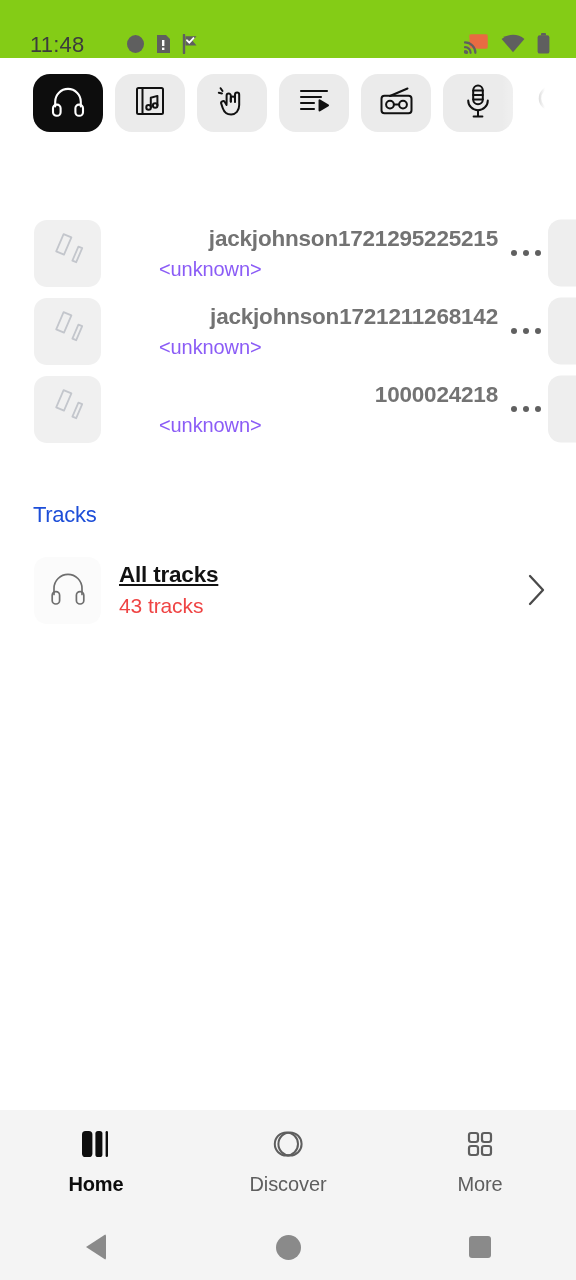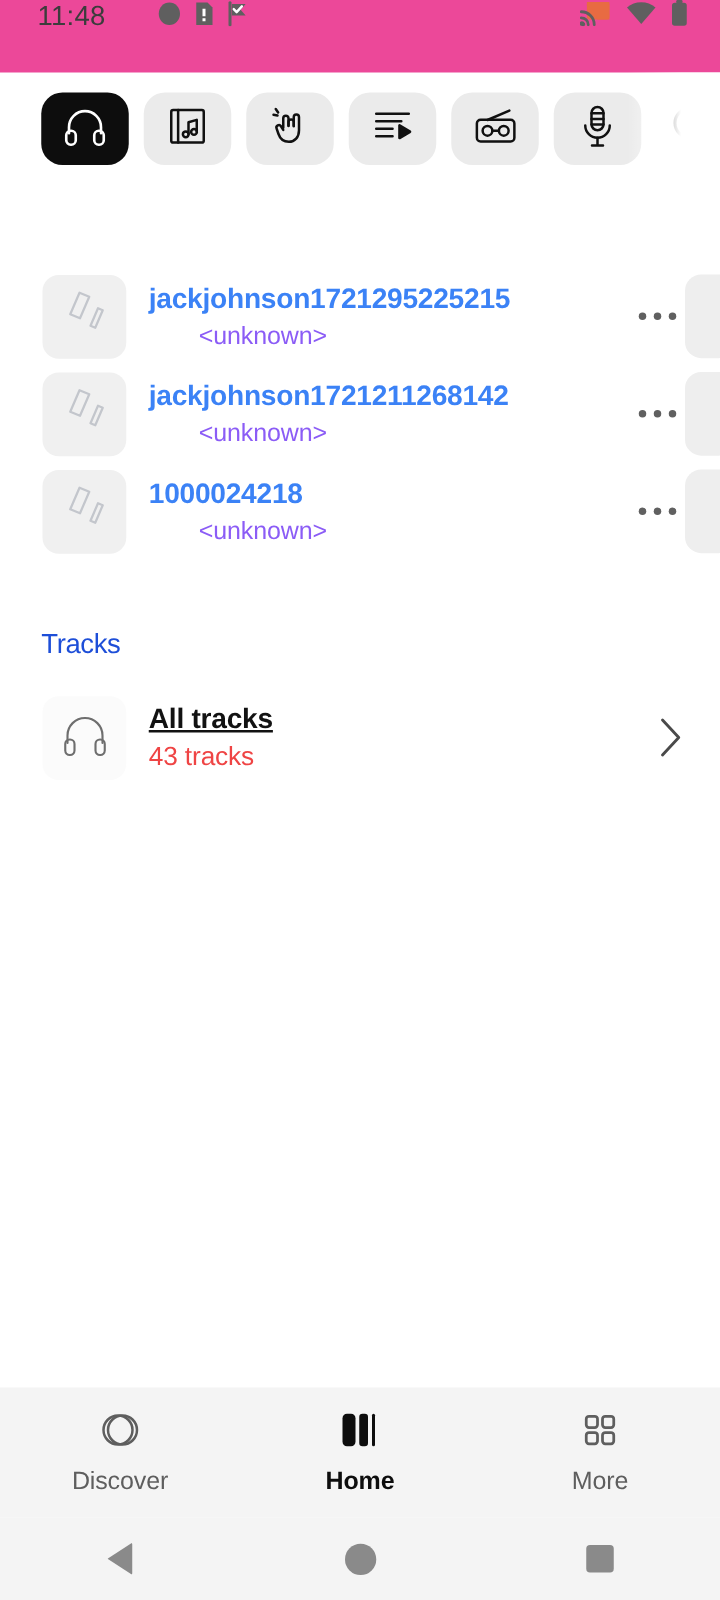--- a/index.html
+++ b/index.html
@@ -12,23 +12,23 @@
   #screen {
     position: relative;
     width: 576px; height: 1280px;
     background: #ffffff;
     display: flex; flex-direction: column;
   }
 
   
   .statusbar {
     height: 58px; flex: 0 0 58px;
-    display: flex; align-items: flex-start;
+    display: flex; align-items: flex-end;
     padding: 0 26px 0 30px;
-    background: #ec4899;
+    background: #84cc16;
     gap: 28px;
   }
   .status-clock {
     font-size: 22px; color: #3c3c3c; letter-spacing: 0.2px;
     font-family: "Liberation Sans", sans-serif;
   }
   .status-left-icons { display: flex; align-items: center; gap: 11px; margin-left: 14px; }
   .status-right { margin-left: auto; display: flex; align-items: center; gap: 12px; }
 
   
@@ -67,23 +67,24 @@
   }
   .thumb {
     flex: 0 0 auto;
     width: 67px; height: 67px;
     border-radius: 13px;
     background: #f0f0f0;
     display: flex; align-items: center; justify-content: center;
   }
   .album-text { margin-left: 18px; min-width: 0; flex: 1 1 auto; }
   .album-title {
-    font-size: 22.5px; font-weight: 700; color: #3b82f6;
+    font-size: 22.5px; font-weight: 700; color: #737373;
     letter-spacing: -0.2px; line-height: 1.2;
     white-space: nowrap;
+    text-align: right;
   }
   .album-sub {
     font-size: 20px; color: #8b5cf6; letter-spacing: -0.1px;
     margin-top: 5px; line-height: 1.2; white-space: nowrap; margin-left: 40px;
   }
   .row-more {
     flex: 0 0 auto;
     width: 56px; display: flex; align-items: center; justify-content: center;
     margin-right: 22px;
   }
@@ -376,39 +377,39 @@
         <svg width="22" height="34" viewBox="0 0 22 34" fill="none" stroke="#4a4a4a" stroke-width="2.3" stroke-linecap="round" stroke-linejoin="round">
           <path d="M4 3 17 17 4 31"></path>
         </svg>
       </div>
     </div>
 
   </div>
 
   <div class="bottomnav">
 
-    <div class="navitem">
-      <span>
-        <svg width="34" height="32" viewBox="0 0 34 32" fill="none" stroke="#5e5e5e" stroke-width="2">
-          <circle cx="15.4" cy="16" r="11.6"></circle>
-          <circle cx="19" cy="16" r="11.6"></circle>
-        </svg>
-      </span>
-      <span class="navlabel">Discover</span>
-    </div>
-
     <div class="navitem active">
       <span>
         <svg width="34" height="32" viewBox="0 0 34 32">
           <rect x="3" y="3" width="10.4" height="26" rx="3.6" fill="#0d0d0d"></rect>
           <rect x="16.4" y="3" width="7" height="26" rx="2.6" fill="#0d0d0d"></rect>
           <rect x="26.6" y="3" width="2.4" height="26" rx="1.2" fill="#0d0d0d"></rect>
         </svg>
       </span>
       <span class="navlabel">Home</span>
+    </div>
+
+    <div class="navitem">
+      <span>
+        <svg width="34" height="32" viewBox="0 0 34 32" fill="none" stroke="#5e5e5e" stroke-width="2">
+          <circle cx="15.4" cy="16" r="11.6"></circle>
+          <circle cx="19" cy="16" r="11.6"></circle>
+        </svg>
+      </span>
+      <span class="navlabel">Discover</span>
     </div>
 
     <div class="navitem">
       <span>
         <svg width="32" height="32" viewBox="0 0 32 32" fill="none" stroke="#5e5e5e" stroke-width="2.2">
           <rect x="5" y="5" width="9" height="9" rx="2.2"></rect>
           <rect x="18" y="5" width="9" height="9" rx="2.2"></rect>
           <rect x="5" y="18" width="9" height="9" rx="2.2"></rect>
           <rect x="18" y="18" width="9" height="9" rx="2.2"></rect>
         </svg>

